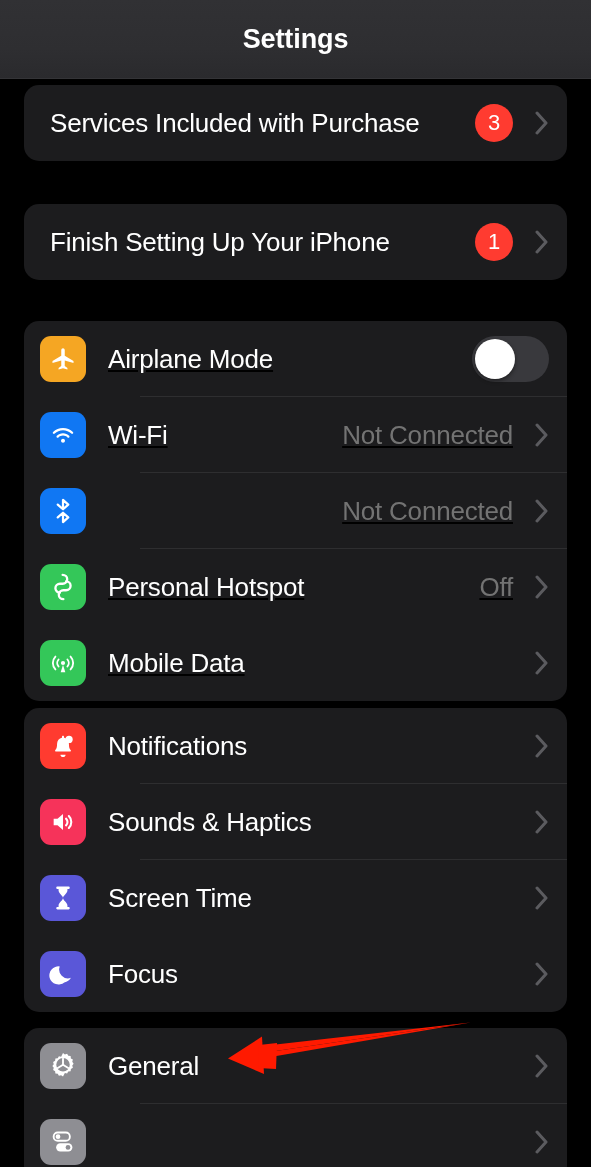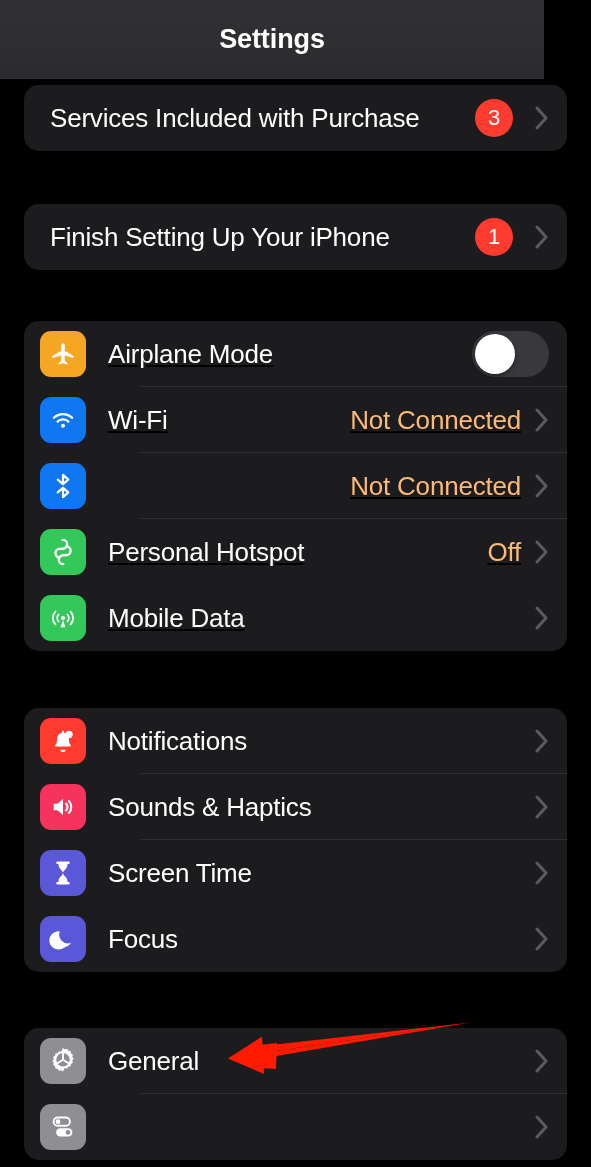--- a/index.html
+++ b/index.html
@@ -26,21 +26,21 @@
     width:543px;
     background:#1C1C1E;
     border-radius:15px;
     overflow:hidden;
   }
 
   .row {
     position:relative;
     display:flex;
     align-items:center;
-    height:66px;
+    height:76px;
     padding-left:16px;
     padding-right:18px;
   }
   .row.plain { padding-left:26px; }
 
   .row .sep {
     position:absolute;
     left:116px; right:0; bottom:0;
     height:1px;
     background:#2E2E30;
@@ -63,24 +63,24 @@
     color:#fff;
     font-size:26px;
     font-weight:400;
     letter-spacing:-0.2px;
     white-space:nowrap;
   }
 
   .spacer { flex:1 1 auto; }
 
   .value {
-    color:#fdba74;
+    color:#737373;
     font-size:26px;
     letter-spacing:-0.2px;
-    margin-right:14px;
+    margin-right:22px;
     white-space:nowrap;
   }
 
   .chev {
     flex:0 0 auto;
     width:14px; height:24px;
     color:#5B5B5F;
   }
   .chev svg { display:block; }
 
@@ -111,21 +111,21 @@
     width:40px; height:40px;
     border-radius:50%;
     background:#fff;
     box-shadow:0 2px 4px rgba(0,0,0,.45);
   }
 
   
   #header {
     position:absolute;
     top:0; left:0;
-    width:544px; height:79px;
+    width:591px; height:79px;
     background:linear-gradient(to bottom,#313134 0%,#2E2E31 62%,#2A2A2D 100%);
     display:flex;
     align-items:center;
     justify-content:center;
     z-index:20;
   }
   #header .htitle {
     color:#fff;
     font-size:27px;
     font-weight:700;

